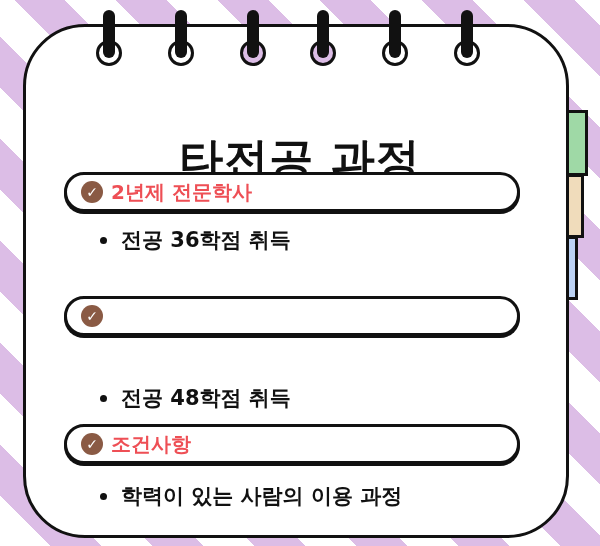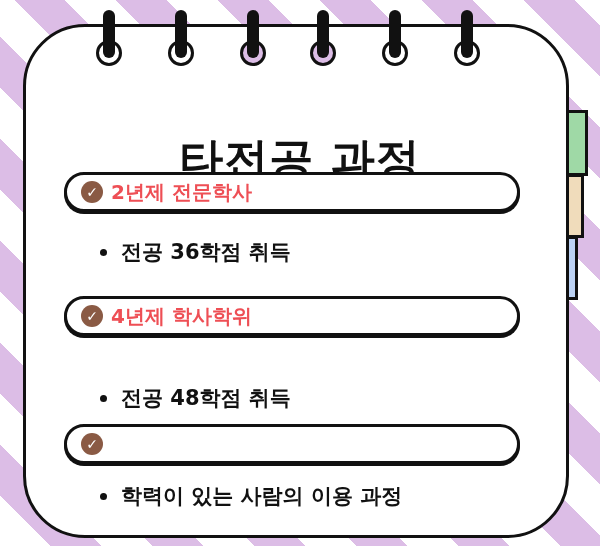--- a/index.html
+++ b/index.html
@@ -44,33 +44,33 @@
 <div class="wire" style="left:317px"></div>
 <div class="wire" style="left:389px"></div>
 <div class="wire" style="left:461px"></div>
 
 <div class="title">타전공 과정</div>
 
 <div class="pill" style="top:172px">
   <span class="check">✓</span>
   <span class="pill-label">2년제 전문학사</span>
 </div>
-<div class="bullet" style="top:238px">
+<div class="bullet" style="top:226px">
   <span class="dot"></span>
   <span>전공 36학점 취득</span>
 </div>
 
 <div class="pill" style="top:296px">
   <span class="check">✓</span>
-  <span class="pill-label">4년제 학사학위</span>
 </div>
 <div class="bullet" style="top:384px">
   <span class="dot"></span>
   <span>전공 48학점 취득</span>
 </div>
 
 <div class="pill" style="top:424px">
   <span class="check">✓</span>
+  <span class="pill-label">조건사항</span>
 </div>
 <div class="bullet" style="top:482px">
   <span class="dot"></span>
   <span>학력이 있는 사람의 이용 과정</span>
 </div>
 
 </body></html>

